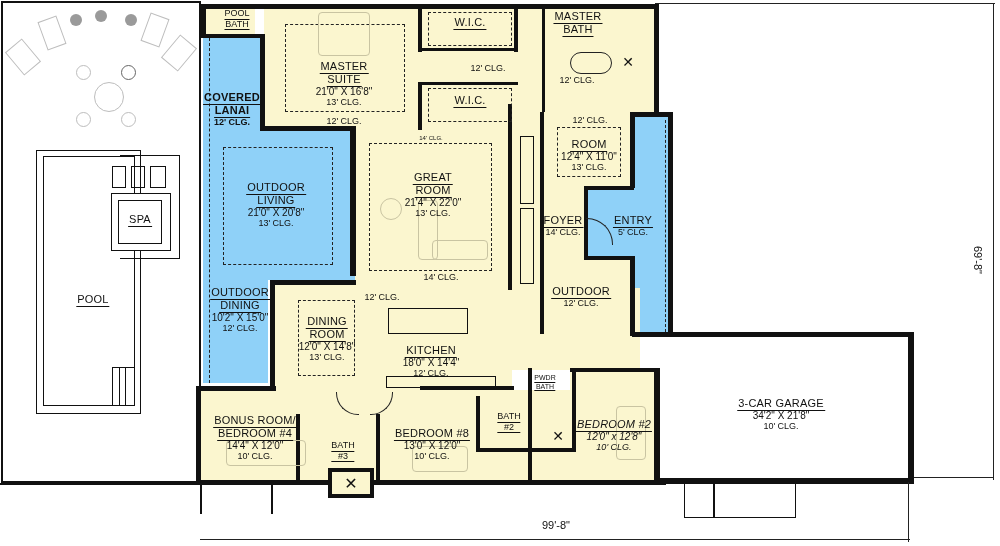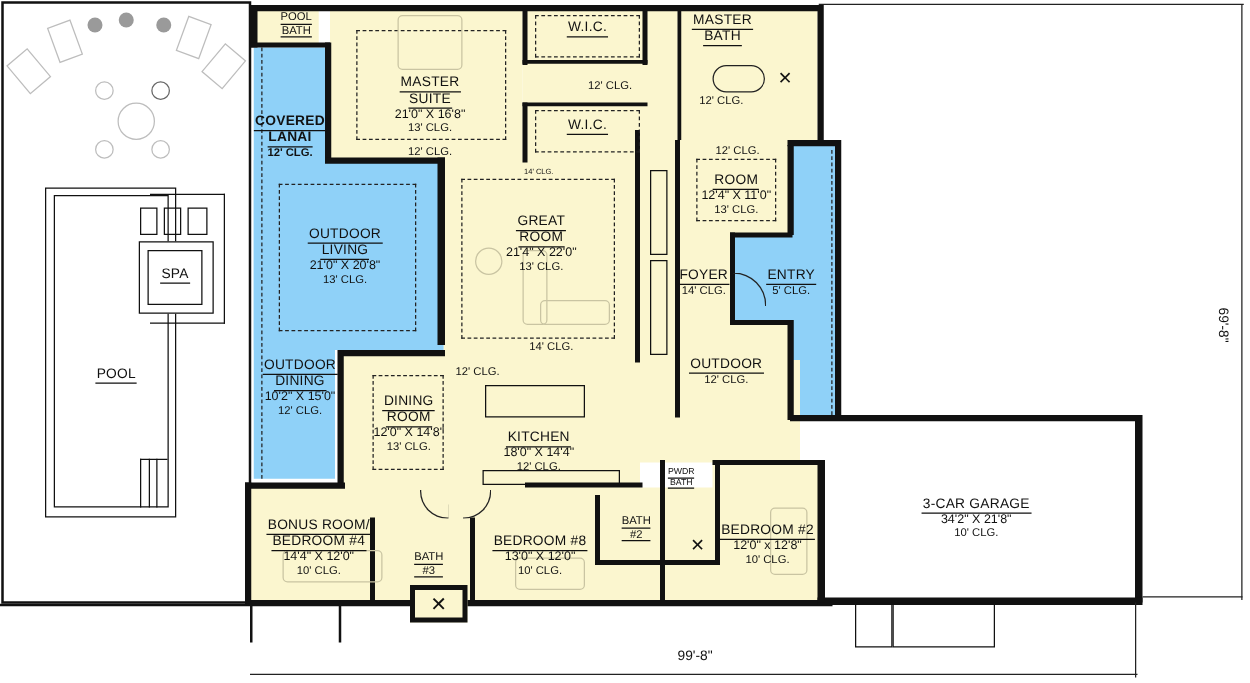--- a/index.html
+++ b/index.html
@@ -340,21 +340,21 @@
 <div class="label" style="left:509px;top:412px;">
   <span class="clg">
       <span style="border-bottom:1px solid #111;display:block;">BATH</span>
     </span>
   <span class="clg">
       <span style="border-bottom:1px solid #111;display:block;">#2</span>
     </span>
 </div>
 <div class="lone" style="left:558px;top:428px;font-size:14px;">✕</div>
 
-<div class="label" style="left:614px;top:419px;">
+<div class="label" style="left:614px;top:419px;font-style:italic;">
   <span class="name">
       <span>BEDROOM #2</span>
     </span>
   <span class="dim">12'0" x 12'8"</span>
   <span class="clg">10' CLG.</span>
 </div>
 
 <div class="label" style="left:781px;top:398px;">
   <span class="name">
       <span>3-CAR GARAGE</span>

